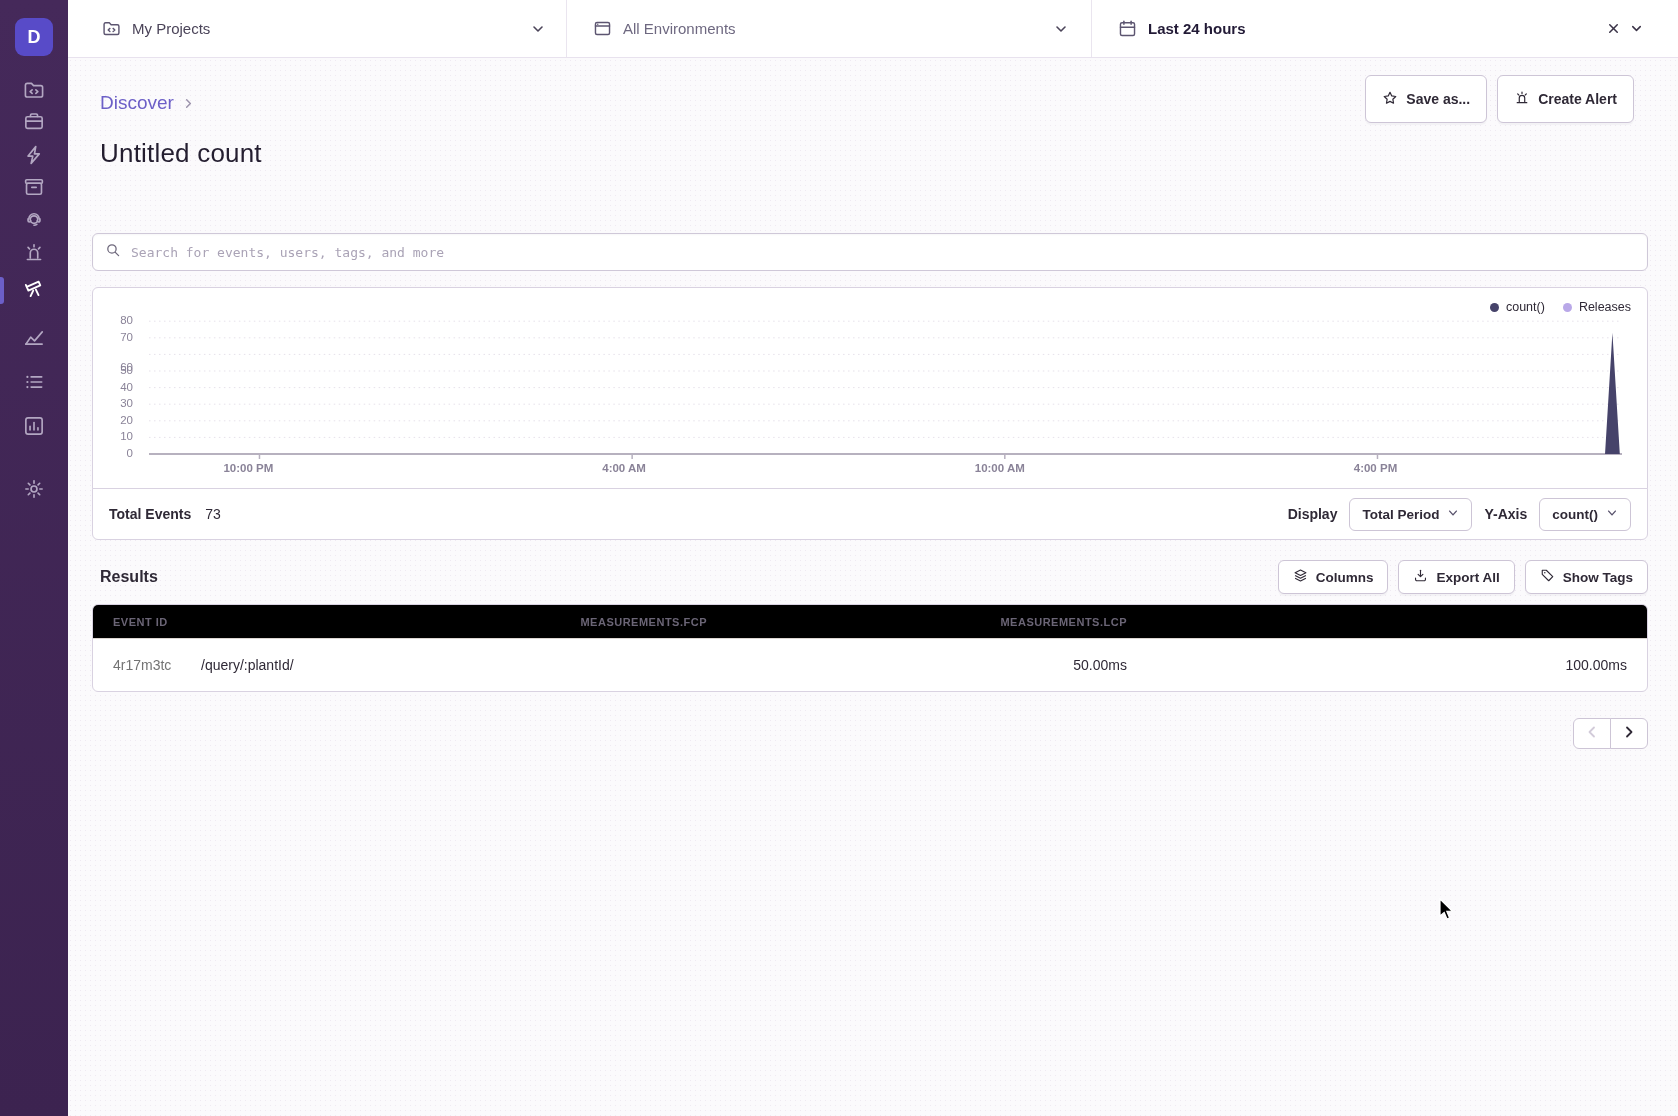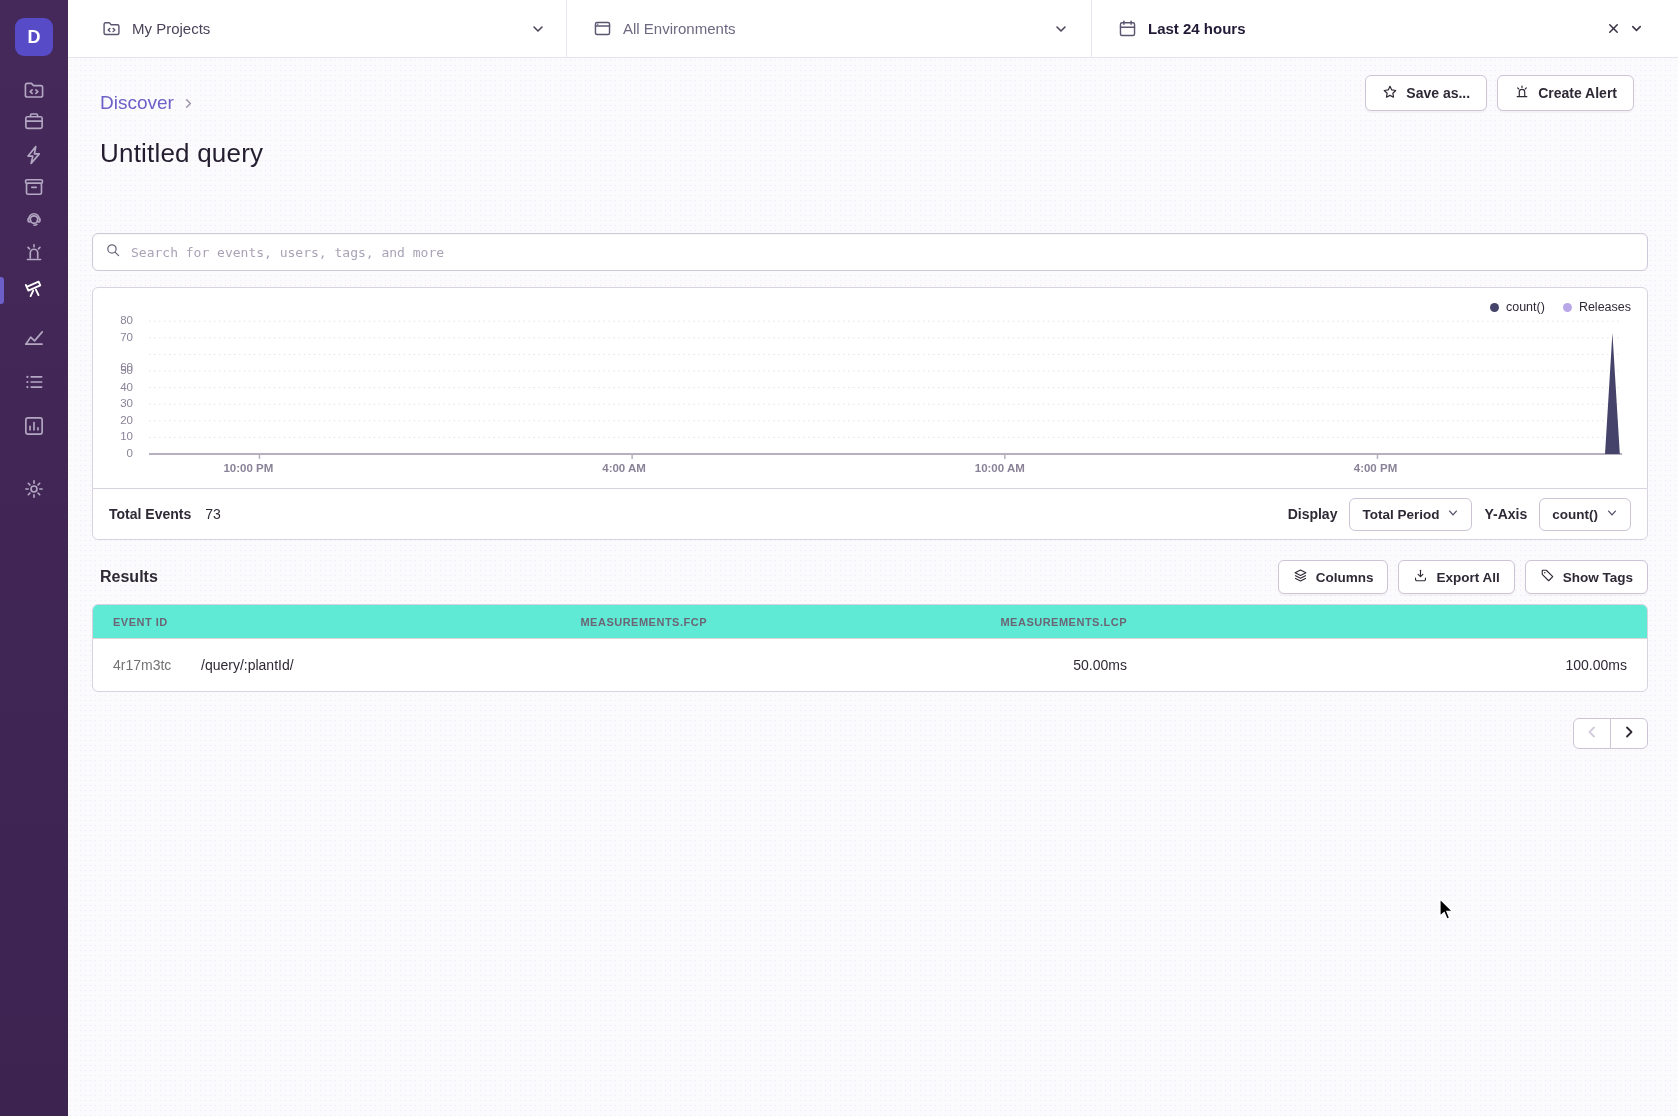--- a/index.html
+++ b/index.html
@@ -69,21 +69,21 @@
   }
   .breadcrumb-row { display:flex; align-items:center; gap:8px; padding-left:8px; }
   .breadcrumb-link { color:#6c5fc7; font-size:19px; cursor:pointer; }
   .breadcrumb-sep { color:#9c93ac; display:flex; }
   .breadcrumb-sep svg { width:13px; height:13px; }
   .page-title { margin-top:24px; padding-left:8px; font-size:26px; font-weight:500; color:#241e30; letter-spacing:0.2px; }
 
   .page-actions { position:absolute; top:17px; right:44px; display:flex; gap:10px; }
   .btn {
     display:inline-flex; align-items:center; gap:8px; background:#fff;
-    border:1px solid var(--btn-border); border-radius:6px; height:36px; padding:0 16px;
+    border:1px solid var(--btn-border); border-radius:6px; height:48px; padding:0 16px;
     font-size:14px; font-weight:700; color:var(--dark); cursor:pointer;
     box-shadow:0 2px 1px rgba(60,45,80,0.04);
   }
   .btn svg { width:16px; height:16px; }
 
   
   .search-bar {
     margin-top:64px; height:38px; background:#fff; border:1px solid #cfc8d8;
     border-radius:6px; display:flex; align-items:center; padding:0 12px;
     box-shadow:inset 0 1px 2px rgba(60,45,80,0.04);
@@ -129,21 +129,21 @@
   .results-heading { font-size:16px; font-weight:700; color:var(--dark); padding-left:8px; }
   .results-actions { margin-left:auto; display:flex; gap:10px; }
   .btn.small { height:34px; padding:0 14px; font-size:13.5px; }
   .btn.small svg { width:15px; height:15px; }
 
   .table-card {
     margin-top:10px; background:#fff; border:1px solid var(--border); border-radius:6px;
     overflow:hidden;
   }
   .t-grid { display:grid; grid-template-columns:88px 1fr 420px 500px; padding:0 20px; align-items:center; }
-  .t-head { height:34px; background:#5eead4; border-bottom:1px solid #ddd6d2; }
+  .t-head { height:34px; background:#000000; border-bottom:1px solid #ddd6d2; }
   .t-head > div {
     font-size:11px; font-weight:700; letter-spacing:0.5px; color:#6b6576;
     text-transform:uppercase; display:flex; align-items:center; gap:4px;
   }
   .t-head .num, .t-row .num { justify-content:flex-end; text-align:right; }
   .t-head svg { width:13px; height:13px; color:#57516b; }
   .t-row { height:52px; font-size:14px; }
   .t-row > div { display:flex; align-items:center; }
   .cell-link { color:#737373; cursor:pointer; }
   .t-row .num { color:#2f2936; }
@@ -337,21 +337,21 @@
             <path d="M6.6 14.6V10a3.4 3.4 0 0 1 6.8 0v4.6"></path>
             <path d="M4 15.9h12"></path>
             <path d="M10 2.6v1.8"></path>
             <path d="m4.6 4.9 1.3 1.3"></path>
             <path d="m15.4 4.9-1.3 1.3"></path>
           </svg></span>
       <span>Create Alert</span>
     </button>
   </div>
 
-  <h1 class="page-title">Untitled query</h1>
+  <h1 class="page-title">Untitled count</h1>
 
   <div class="search-bar">
     <span><svg viewBox="0 0 20 20" fill="none" stroke="currentColor" stroke-width="1.6" stroke-linecap="round">
           <circle cx="8.7" cy="8.7" r="5.2"></circle>
           <path d="m12.6 12.6 4.4 4.4"></path>
         </svg></span>
     <input type="text" value="" placeholder="Search for events, users, tags, and more" style="">
   </div>
 
   <div class="chart-card">

